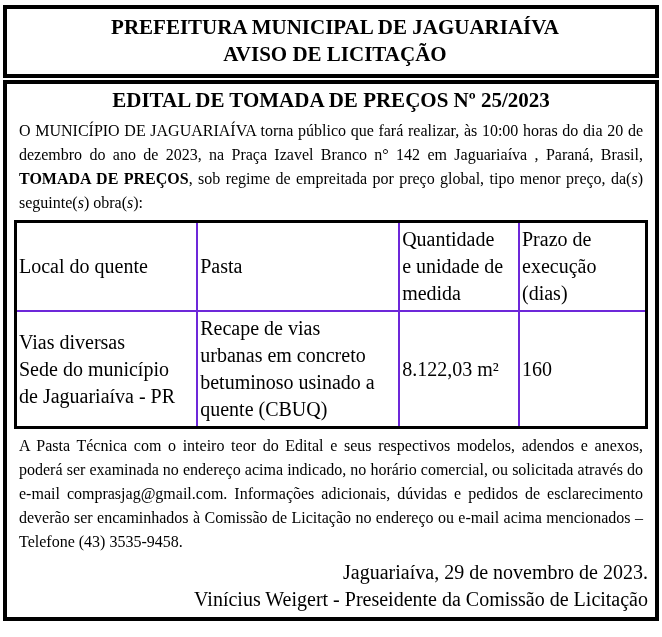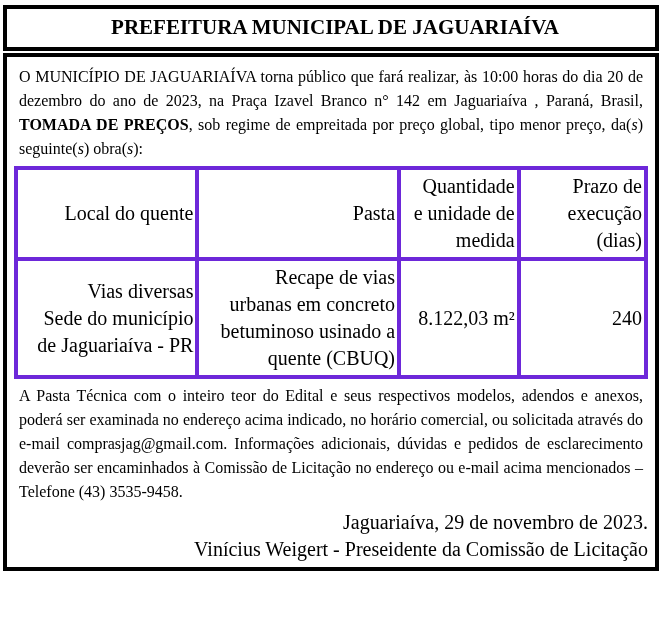--- a/index.html
+++ b/index.html
@@ -51,22 +51,22 @@
   .b { font-weight: bold; }
   .i { font-style: italic; }
   table.lots {
     width: 100%;
     border-collapse: collapse;
     border: 3px solid #000000;
     table-layout: fixed;
     margin: 1px 0 2px 0;
   }
   table.lots td {
-    border: 4px solid #6d28d9;
-    text-align: right;
+    border: 2px solid #6d28d9;
+    text-align: left;
     vertical-align: middle;
     font-size: 20px;
     line-height: 27px;
     white-space: pre-line;
     padding: 3px 2px;
   }
   col.c1 { width: 28.8%; }
   col.c2 { width: 32.0%; }
   col.c3 { width: 19.0%; }
   col.c4 { width: 20.2%; }
@@ -76,24 +76,26 @@
     text-align: right;
   }
 </style>
 </head>
 <body>
 
 <div class="page">
 
   <div class="box header-box">
     <div>PREFEITURA MUNICIPAL DE JAGUARIAÍVA</div>
+    <div>AVISO DE LICITAÇÃO</div>
   </div>
 
   <div class="box body-box">
 
+    <div class="edital-title">EDITAL DE TOMADA DE PREÇOS Nº 25/2023</div>
 
     <p class="para"><span>O MUNICÍPIO DE JAGUARIAÍVA torna público que fará realizar, às 10:00 horas do dia 20 de dezembro do ano de 2023, na Praça Izavel Branco n° 142 em Jaguariaíva , Paraná, Brasil, </span><span class="b">TOMADA DE PREÇOS</span><span>, sob regime de empreitada por preço global, tipo menor preço, da(</span><span class="i">s</span><span>) seguinte(</span><span class="i">s</span><span>) obra(</span><span class="i">s</span><span>):</span></p>
 
     <table class="lots">
       <colgroup>
         <col class="c1">
           <col class="c2">
           <col class="c3">
           <col class="c4">
       </colgroup>
@@ -110,21 +112,21 @@
         </tr>
         <tr>
           <td>Vias diversas
 Sede do município
 de Jaguariaíva - PR</td>
           <td>Recape de vias
 urbanas em concreto
 betuminoso usinado a
 quente (CBUQ)</td>
           <td>8.122,03 m²</td>
-          <td>240</td>
+          <td>160</td>
         </tr>
       </tbody>
     </table>
 
     <p class="para">A Pasta Técnica com o inteiro teor do Edital e seus respectivos modelos, adendos e anexos, poderá ser examinada no endereço acima indicado, no horário comercial, ou solicitada através do e-mail comprasjag@gmail.com. Informações adicionais, dúvidas e pedidos de esclarecimento deverão ser encaminhados à Comissão de Licitação no endereço ou e-mail acima mencionados – Telefone (43) 3535-9458.</p>
 
     <div class="plain-line">Jaguariaíva, 29 de novembro de 2023.</div>
     <div class="plain-line">Vinícius Weigert - Preseidente da Comissão de Licitação</div>
 
   </div>

